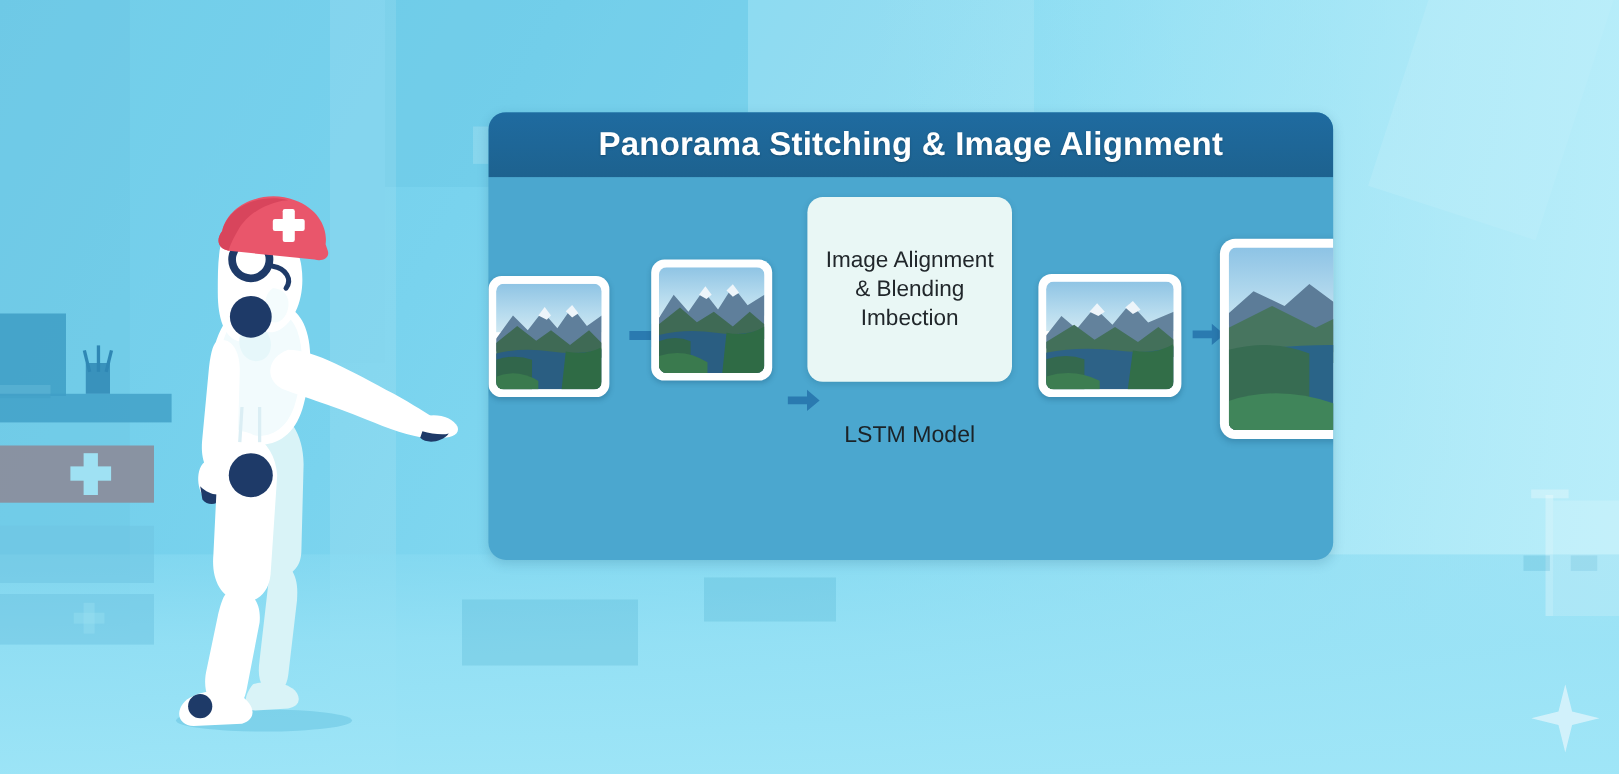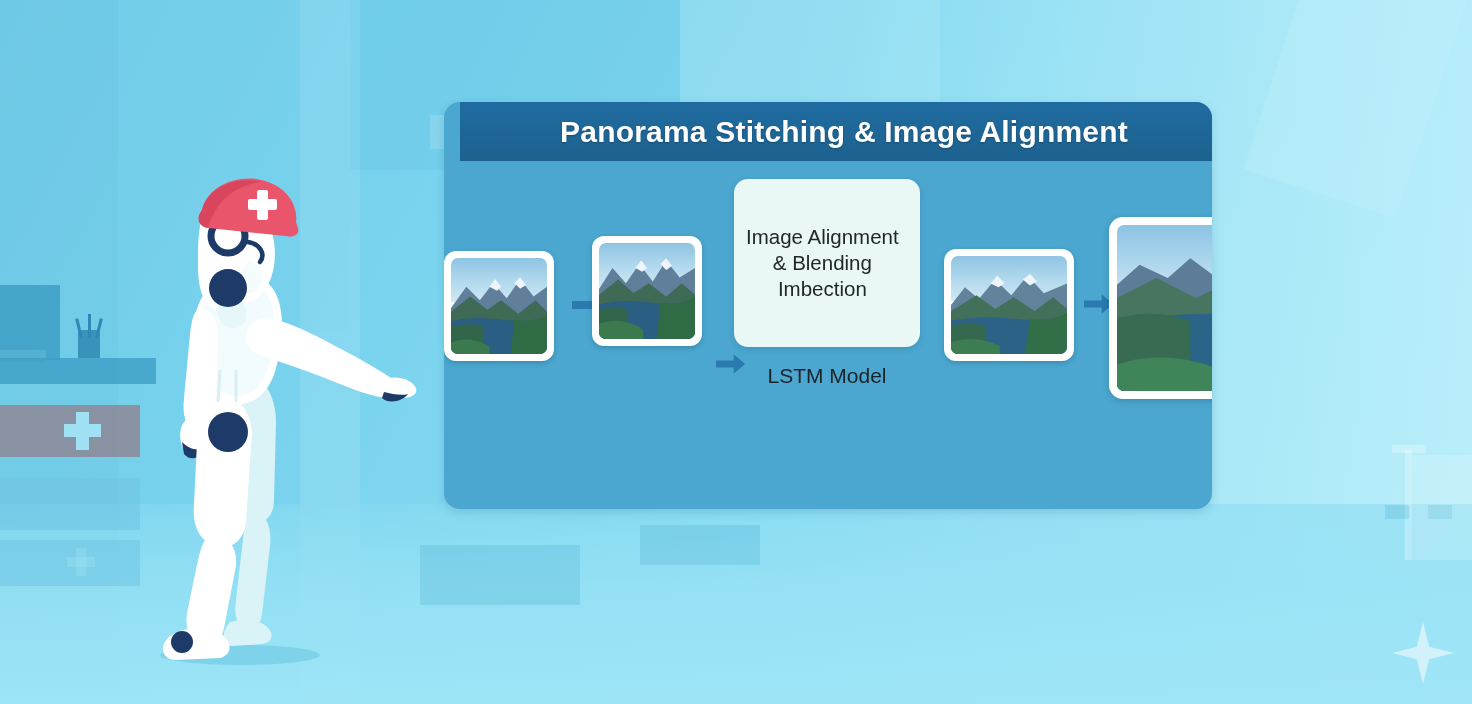--- a/index.html
+++ b/index.html
@@ -115,21 +115,21 @@
     top: 102px;
     width: 768px;
     height: 407px;
     border-radius: 16px;
     background: #4ba7cf;
     box-shadow: 0 3px 10px rgba(20,80,110,.18);
     overflow: hidden;
   }
   .panel-header {
     position: absolute;
-    left: 16px; top: 0;
+    left: 0; top: 0;
     width: 100%;
     height: 59px;
     background: linear-gradient(180deg, #1f6ba0 0%, #1d628f 100%);
     display: flex;
     align-items: center;
     justify-content: center;
   }
   .panel-title {
     color: #ffffff;
     font-size: 30px;
@@ -194,36 +194,37 @@
   }
   .arrow svg { display: block; }
 
   .algo-box {
     position: absolute;
     background: #e9f7f5;
     border-radius: 14px;
     box-shadow: 0 2px 6px rgba(10,60,90,.18);
     display: flex;
     align-items: center;
-    justify-content: flex-start;
+    justify-content: center;
     text-align: center;
     box-sizing: border-box;
   }
   .algo-text {
     color: #21272b;
     font-size: 20.5px;
     line-height: 1.28;
     padding: 0 12px;
   }
   .algo-caption {
     position: absolute;
     width: 100%;
     text-align: center;
     color: #1b2328;
     font-size: 21px;
+    margin-top: 20px;
   }
 
   
   .banner {
     position: absolute;
     left: 400px;
     top: 566px;
     width: 1005px;
     height: 54px;
     border-radius: 9px;

